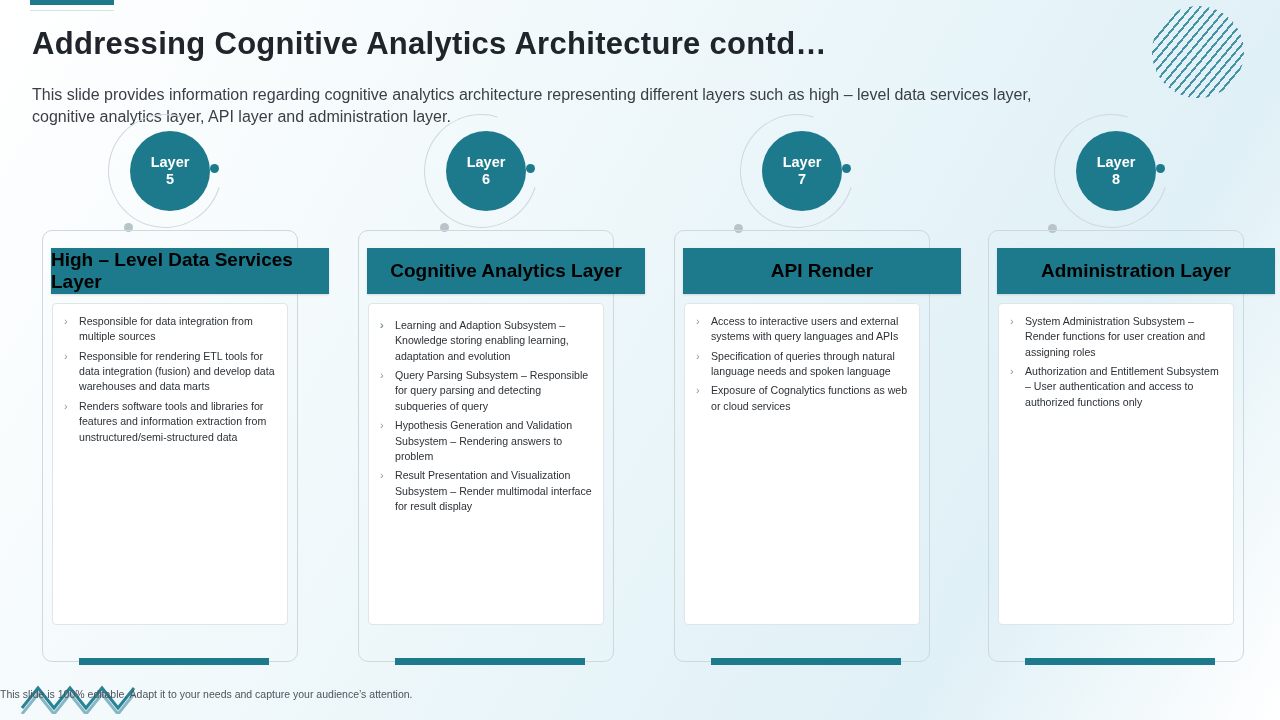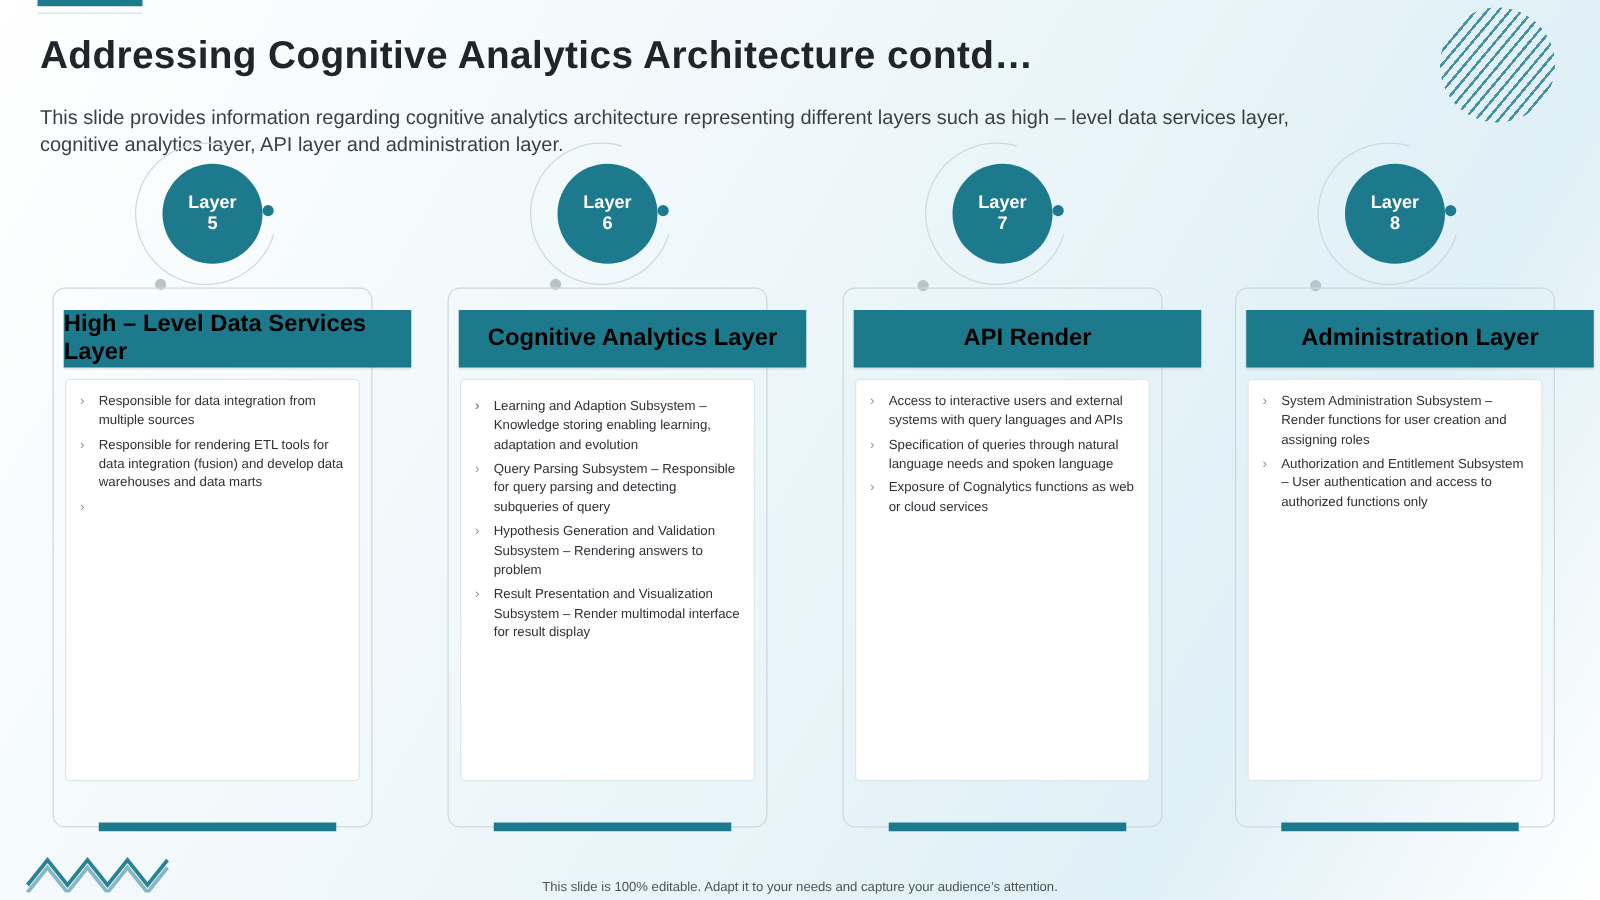--- a/index.html
+++ b/index.html
@@ -212,22 +212,22 @@
     bottom: -4px;
     width: 190px;
     height: 7px;
     background: #1d7a8c;
   }
 
   .footer-note {
     position: absolute;
     left: 0;
     right: 0;
-    bottom: 4px;
-    text-align: center;
+    bottom: 20px;
+    text-align: left;
     font-size: 10.5px;
     color: #4c545c;
   }
 </style>
 </head>
 <body>
 
 <div class="slide">
 
   <div class="tl-bar"></div>
@@ -254,21 +254,21 @@
           <span>5</span>
         </div>
       </div>
       <div class="connector-dot" style="left:100px; top:115px;"></div>
       <div class="card">
         <div class="card-head">High – Level Data Services Layer</div>
         <div class="card-body">
           <ul class="bullets">
             <li><span class="chev">›</span><span>Responsible for data integration from multiple sources</span></li>
             <li><span class="chev">›</span><span>Responsible for rendering ETL tools for data integration (fusion) and develop data warehouses and data marts</span></li>
-            <li><span class="chev">›</span></li>
+            <li><span class="chev">›</span><span>Renders software tools and libraries for features and information extraction from unstructured/semi-structured data</span></li>
           </ul>
         </div>
         <div class="card-foot"></div>
       </div>
     </div>
 
     <div class="col c1">
       <div class="badge-wrap">
         <div class="arc"></div>
         <div class="arc-dot"></div>

